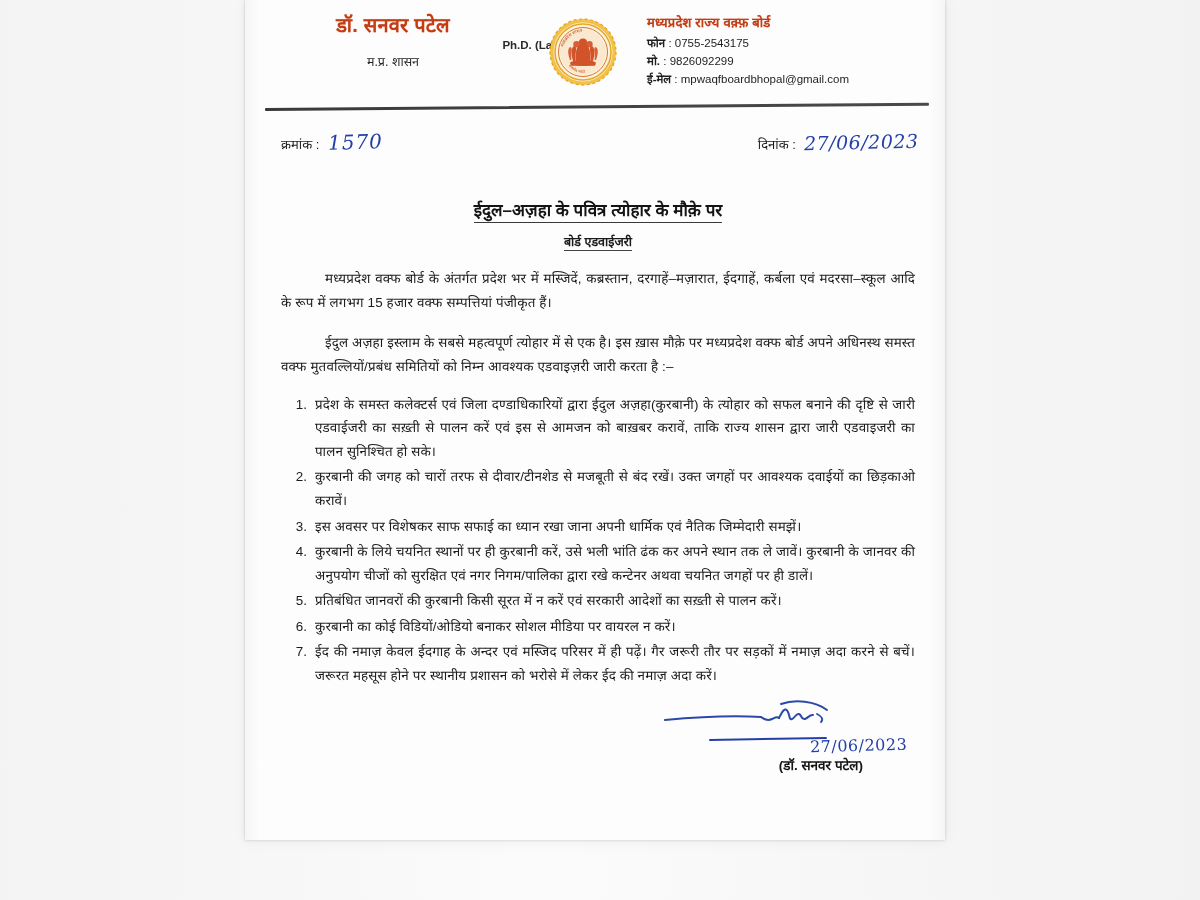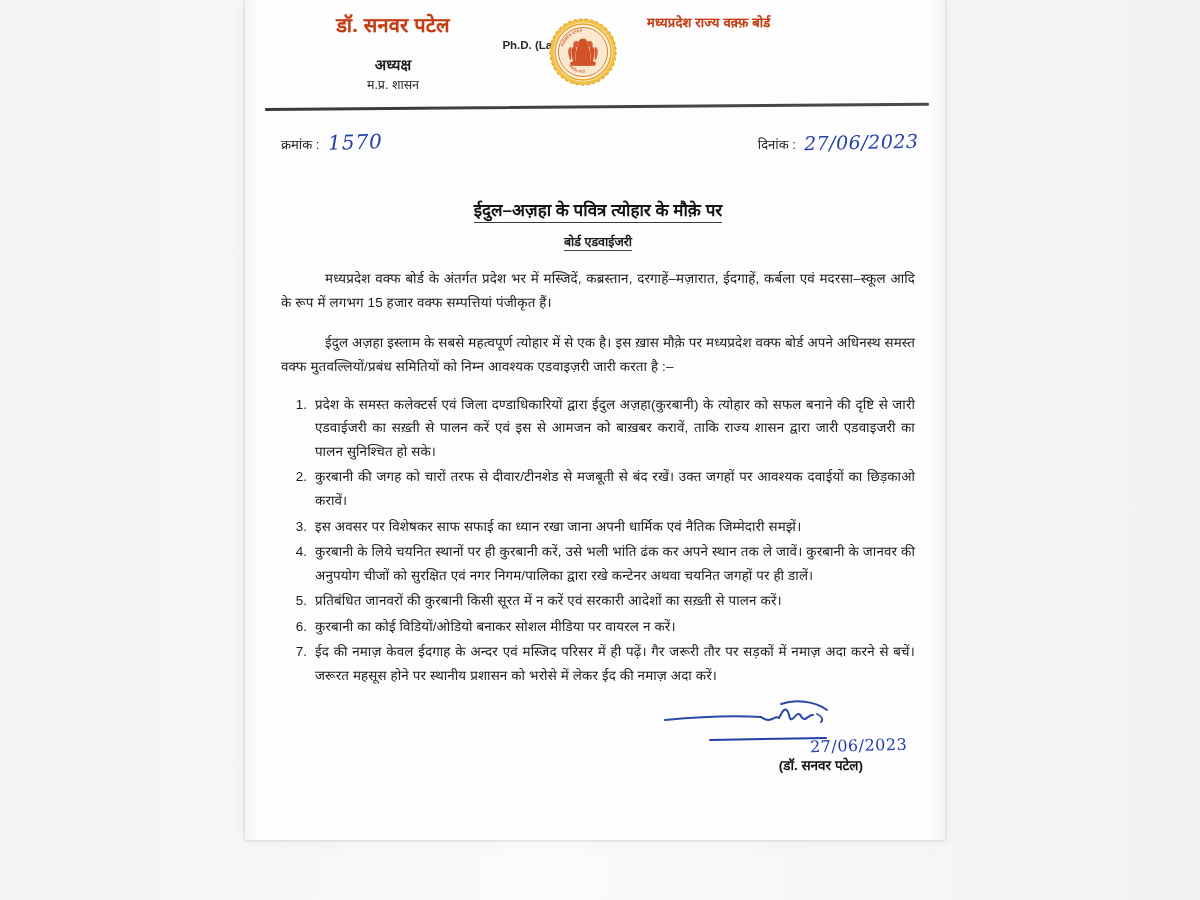--- a/index.html
+++ b/index.html
@@ -184,21 +184,20 @@
 
 <div id="canvas">
 
   <div id="page">
 
     <div class="letterhead">
 
       <div class="lh-left">
         <div class="org-name">डॉ. सनवर पटेल</div>
         <div class="phd">Ph.D. (Law)</div>
-        <div class="post1">अध्यक्ष</div>
         <div class="post3">म.प्र. शासन</div>
       </div>
 
       <div class="lh-mid">
         <div class="emblem">
           <svg width="72" height="72" viewBox="0 0 72 72" aria-hidden="true">
 
             <g>
               <circle cx="36" cy="36" r="33" fill="#f0c24a"></circle>
               <circle cx="36" cy="36" r="33" fill="none" stroke="#e8a020" stroke-width="1.2" stroke-dasharray="3.2 2.4"></circle>
@@ -230,20 +229,37 @@
             <path id="arcBot" d="M 17 38 A 19 19 0 0 0 55 38" fill="none"></path>
             <text font-size="3.8" fill="#c2441a" font-family="Liberation Sans, sans-serif">
               <textPath href="#arcBot" startOffset="22%">सत्यमेव जयते</textPath>
             </text>
           </svg>
         </div>
       </div>
 
       <div class="lh-right">
         <div class="board-name">मध्यप्रदेश राज्य वक़्फ़ बोर्ड</div>
+        <div class="contact">
+          <div>
+            <span class="k">फोन</span>
+            <span> : </span>
+            <span>0755-2543175</span>
+          </div>
+          <div>
+            <span class="k">मो.</span>
+            <span> : </span>
+            <span>9826092299</span>
+          </div>
+          <div>
+            <span class="k">ई-मेल</span>
+            <span> : </span>
+            <span>mpwaqfboardbhopal@gmail.com</span>
+          </div>
+        </div>
       </div>
     </div>
 
     <div class="head-rule"></div>
 
     <div class="meta">
       <div>
         <span class="lbl">क्रमांक :</span>
         <span class="ink">1570</span>
       </div>

